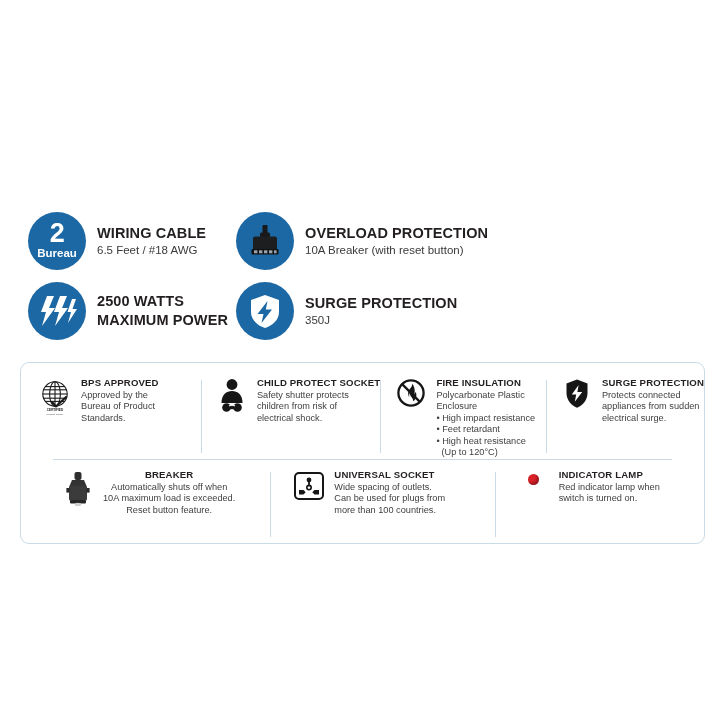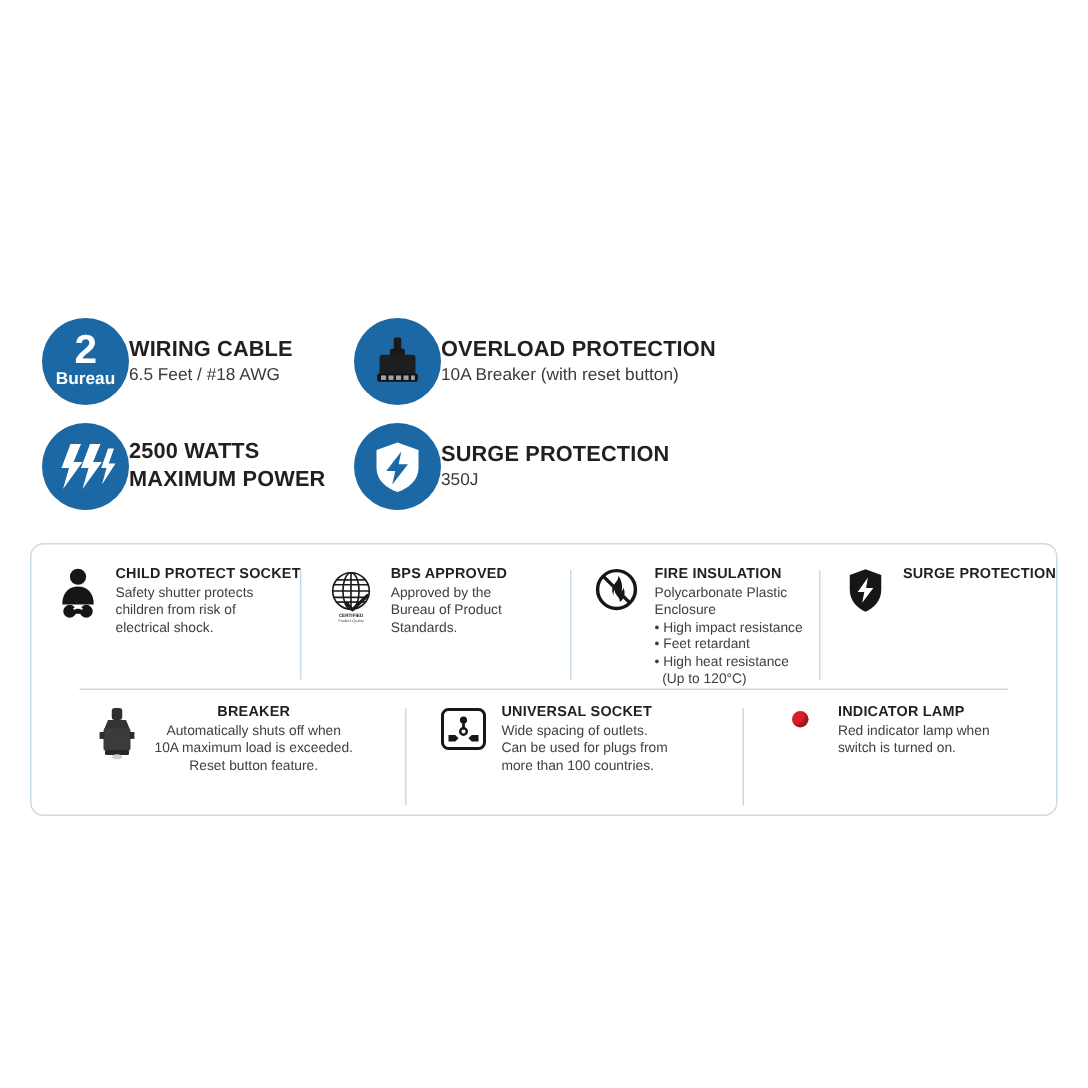--- a/index.html
+++ b/index.html
@@ -39,20 +39,21 @@
     border-radius: 50%;
     background: #1b68a4;
     flex: 0 0 58px;
     position: relative;
     display: flex;
     align-items: center;
     justify-content: center;
     overflow: hidden;
   }
   .hl-text {
+    padding-left: 11px;
     line-height: 1.18;
   }
   .hl-title {
     font-size: 14.5px;
     font-weight: bold;
     letter-spacing: 0.1px;
     color: #231f20;
     white-space: nowrap;
   }
   .hl-sub {
@@ -254,41 +255,20 @@
       <div class="hl-sub">350J</div>
     </div>
   </div>
 
 </div>
 
 <div class="panel">
   <div class="divider"></div>
 
   <div class="panel-row top">
-
-    <div class="pf c2">
-      <div class="pf-icon">
-        <svg width="30" height="36" viewBox="0 0 30 36">
-          <circle cx="15" cy="6.5" r="5.4" fill="#161616"></circle>
-          <path d="M4.5 25 C4.5 16.5 9.5 13 15 13 C20.5 13 25.5 16.5 25.5 25 Z" fill="#161616"></path>
-          <circle cx="9.5" cy="29.5" r="4.3" fill="#161616"></circle>
-          <circle cx="20.5" cy="29.5" r="4.3" fill="#161616"></circle>
-          <rect x="9" y="27.8" width="12" height="3.4" fill="#161616"></rect>
-          <path d="M12.2 28.2 C13.6 26.4 16.4 26.4 17.8 28.2" fill="none" stroke="#ffffff" stroke-width="1.3"></path>
-        </svg>
-      </div>
-      <div class="pf-body">
-        <div class="pf-title">CHILD PROTECT SOCKET</div>
-        <div class="pf-desc">
-          <div>Safety shutter protects</div>
-          <div>children from risk of</div>
-          <div>electrical shock.</div>
-        </div>
-      </div>
-    </div>
 
     <div class="pf c1">
       <div class="pf-icon">
         <svg width="34" height="40" viewBox="0 0 34 40">
           <g fill="none" stroke="#1a1a1a" stroke-width="1.1">
             <circle cx="16" cy="16" r="12.2"></circle>
             <ellipse cx="16" cy="16" rx="5.4" ry="12.2"></ellipse>
             <line x1="3.8" y1="16" x2="28.2" y2="16"></line>
             <path d="M6 8.6 H26"></path>
             <path d="M6 23.4 H26"></path>
@@ -304,20 +284,41 @@
       <div class="pf-body">
         <div class="pf-title">BPS APPROVED</div>
         <div class="pf-desc">
           <div>Approved by the</div>
           <div>Bureau of Product</div>
           <div>Standards.</div>
         </div>
       </div>
     </div>
 
+    <div class="pf c2">
+      <div class="pf-icon">
+        <svg width="30" height="36" viewBox="0 0 30 36">
+          <circle cx="15" cy="6.5" r="5.4" fill="#161616"></circle>
+          <path d="M4.5 25 C4.5 16.5 9.5 13 15 13 C20.5 13 25.5 16.5 25.5 25 Z" fill="#161616"></path>
+          <circle cx="9.5" cy="29.5" r="4.3" fill="#161616"></circle>
+          <circle cx="20.5" cy="29.5" r="4.3" fill="#161616"></circle>
+          <rect x="9" y="27.8" width="12" height="3.4" fill="#161616"></rect>
+          <path d="M12.2 28.2 C13.6 26.4 16.4 26.4 17.8 28.2" fill="none" stroke="#ffffff" stroke-width="1.3"></path>
+        </svg>
+      </div>
+      <div class="pf-body">
+        <div class="pf-title">CHILD PROTECT SOCKET</div>
+        <div class="pf-desc">
+          <div>Safety shutter protects</div>
+          <div>children from risk of</div>
+          <div>electrical shock.</div>
+        </div>
+      </div>
+    </div>
+
     <div class="pf c3">
       <div class="pf-icon">
         <svg width="30" height="30" viewBox="0 0 30 30">
           <circle cx="15" cy="15" r="12.6" fill="none" stroke="#161616" stroke-width="2.3"></circle>
           <path d="M16.2 5.6 C16.6 9.5 13 10.6 12.3 14 C11.6 17.4 13.6 19.6 13.6 19.6 C13.6 19.6 12.2 17.3 13.9 15.1 C13.4 18.8 17.6 19.6 17.2 23.3 C20.4 21.3 21.2 17 19.6 13.8 C19.3 15.6 18.4 16.1 18.4 16.1 C19.5 12 17.9 8 16.2 5.6 Z" fill="#161616"></path>
           <line x1="6.1" y1="6.1" x2="23.9" y2="23.9" stroke="#161616" stroke-width="2.3"></line>
         </svg>
       </div>
       <div class="pf-body">
         <div class="pf-title">FIRE INSULATION</div>
@@ -336,20 +337,25 @@
 
     <div class="pf c4">
       <div class="pf-icon">
         <svg width="24" height="32" viewBox="0 0 24 32">
           <path d="M12 1.5 L22.5 5.4 V15 C22.5 22.4 17.6 27.5 12 29.8 C6.4 27.5 1.5 22.4 1.5 15 V5.4 Z" fill="#161616"></path>
           <polygon points="13.6,7 6.8,16.6 11.2,16.6 9.8,23.8 17.2,14 12.4,14" fill="#ffffff"></polygon>
         </svg>
       </div>
       <div class="pf-body">
         <div class="pf-title">SURGE PROTECTION</div>
+        <div class="pf-desc">
+          <div>Protects connected</div>
+          <div>appliances from sudden</div>
+          <div>electrical surge.</div>
+        </div>
       </div>
     </div>
 
   </div>
 
   <div class="panel-row bottom">
 
     <div class="pf b1">
       <div class="pf-icon">
         <svg width="30" height="38" viewBox="0 0 30 38">

